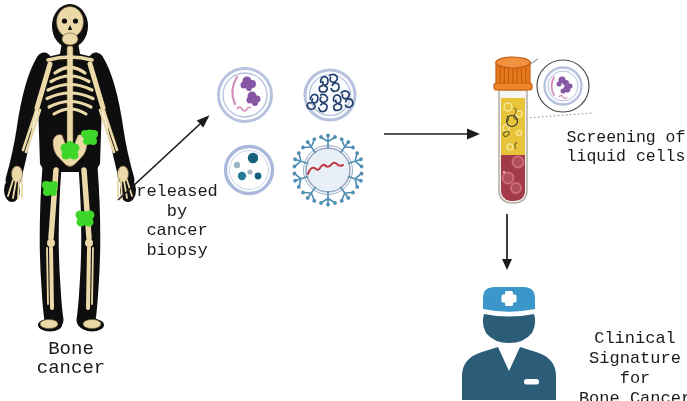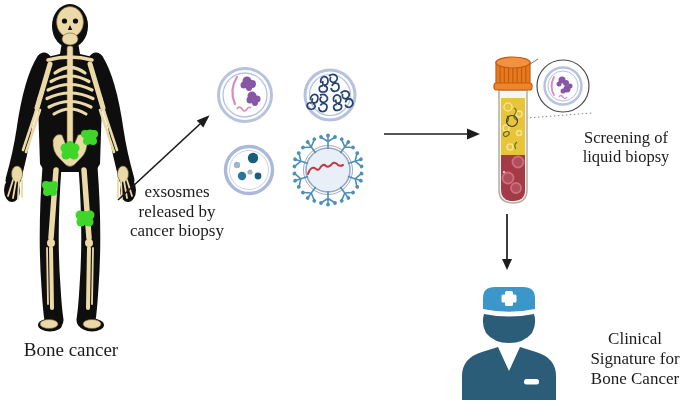--- a/index.html
+++ b/index.html
@@ -1,21 +1,21 @@
 <!DOCTYPE html>
 <html><head>
 <meta charset="utf-8">
 <style>
   html,body{margin:0;padding:0;}
   .canvas{
     position:relative;width:687px;height:401px;background:#ffffff;overflow:hidden;
     font-family:"Liberation Serif", serif;color:#1b1b1b;
   }
   .abs{position:absolute;}
-  .caption{text-align:center;line-height:1;}
+  .caption{text-align:center;line-height:1;font-family:Liberation Mono, monospace;}
   .patient-label{left:10px;top:340px;width:122px;font-size:19px;}
   .release-text{left:124px;top:182px;width:106px;font-size:17px;line-height:19.5px;}
   .screening-text{left:566px;top:128px;width:120px;font-size:16.5px;line-height:19px;}
   .clinical-text{left:578px;top:329px;width:114px;font-size:17px;line-height:20px;}
   svg{display:block;}
 </style>
 </head>
 <body>
 
 <div class="canvas">
@@ -104,21 +104,20 @@
   </svg>
 
   <div class="abs caption patient-label">Bone cancer</div>
 
   <svg class="abs" style="left:114px;top:110px" width="100" height="96" viewBox="0 0 100 96">
     <line x1="4" y1="90" x2="86" y2="14" stroke="#1c1c1c" stroke-width="1.7"></line>
     <polygon points="95.5,5.2 89.3,17.5 82.7,10.5" fill="#1c1c1c"></polygon>
   </svg>
 
   <div class="abs caption release-text">
-    <div>exsosmes</div>
     <div>released by</div>
     <div>cancer biopsy</div>
   </div>
 
   <svg class="abs" style="left:216px;top:66px" width="58" height="58" viewBox="0 0 58 58">
     <circle cx="29" cy="29" r="26.5" fill="#ffffff" stroke="#b6c2de" stroke-width="3"></circle>
     <circle cx="29" cy="29" r="22" fill="#fefeff" stroke="#b6c2de" stroke-width="1.3"></circle>
     <g fill="#8757a5">
       <circle cx="31" cy="15" r="4.5"></circle>
         <circle cx="36" cy="18" r="4"></circle>
@@ -239,21 +238,21 @@
           <circle cx="77" cy="41" r="2.5"></circle>
           <circle cx="84" cy="36" r="2.5"></circle>
       </g>
       <path d="M68,27 C65,33 65,40 68,45" stroke="#d48cba" stroke-width="1.8" fill="none" stroke-linecap="round"></path>
       <path d="M73,47 q2,-3 4,0 t4,0" stroke="#d48cba" stroke-width="1.3" fill="none"></path>
     </g>
   </svg>
 
   <div class="abs caption screening-text">
     <div>Screening of</div>
-    <div>liquid biopsy</div>
+    <div>liquid cells</div>
   </div>
 
   <svg class="abs" style="left:498px;top:212px" width="18" height="60" viewBox="0 0 18 60">
     <line x1="9" y1="2" x2="9" y2="48" stroke="#1c1c1c" stroke-width="1.7"></line>
     <polygon points="4,47 14,47 9,58" fill="#1c1c1c"></polygon>
   </svg>
 
   <svg class="abs" style="left:458px;top:276px" width="106" height="124" viewBox="0 0 106 124">
     <path d="M25,33 L25,22 Q25,11 37,11 L65,11 Q77,11 77,22 L77,33 Q51,38.5 25,33 Z" fill="#3b97c9"></path>
     <g fill="#ffffff">

